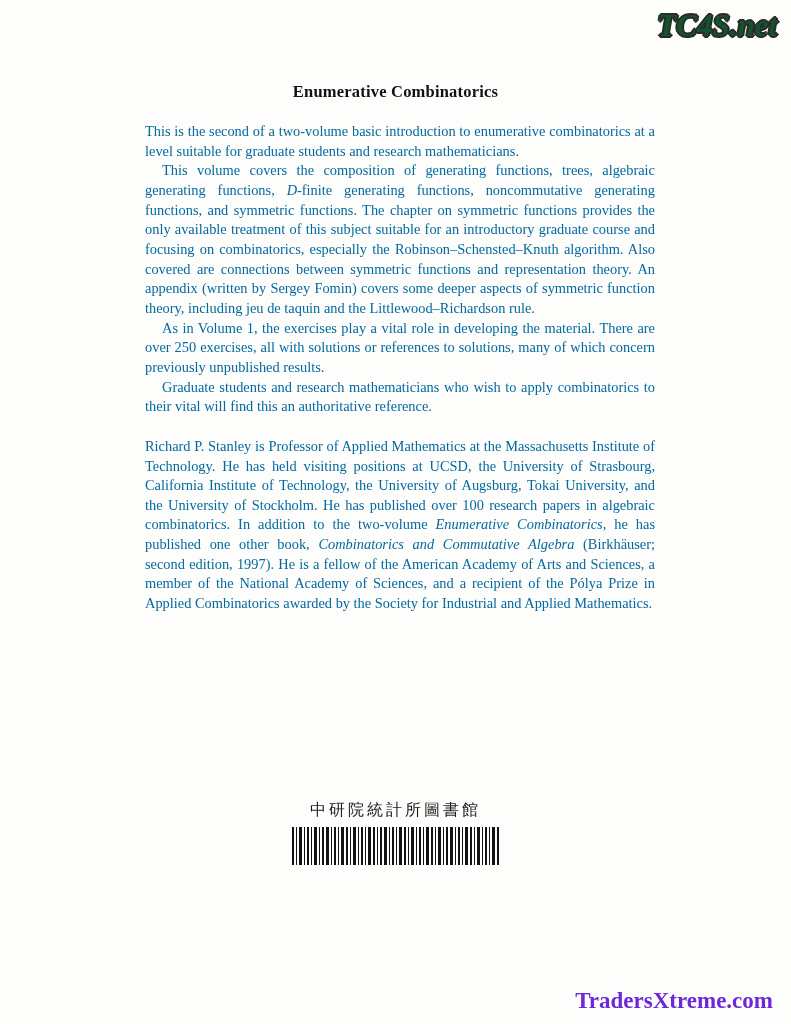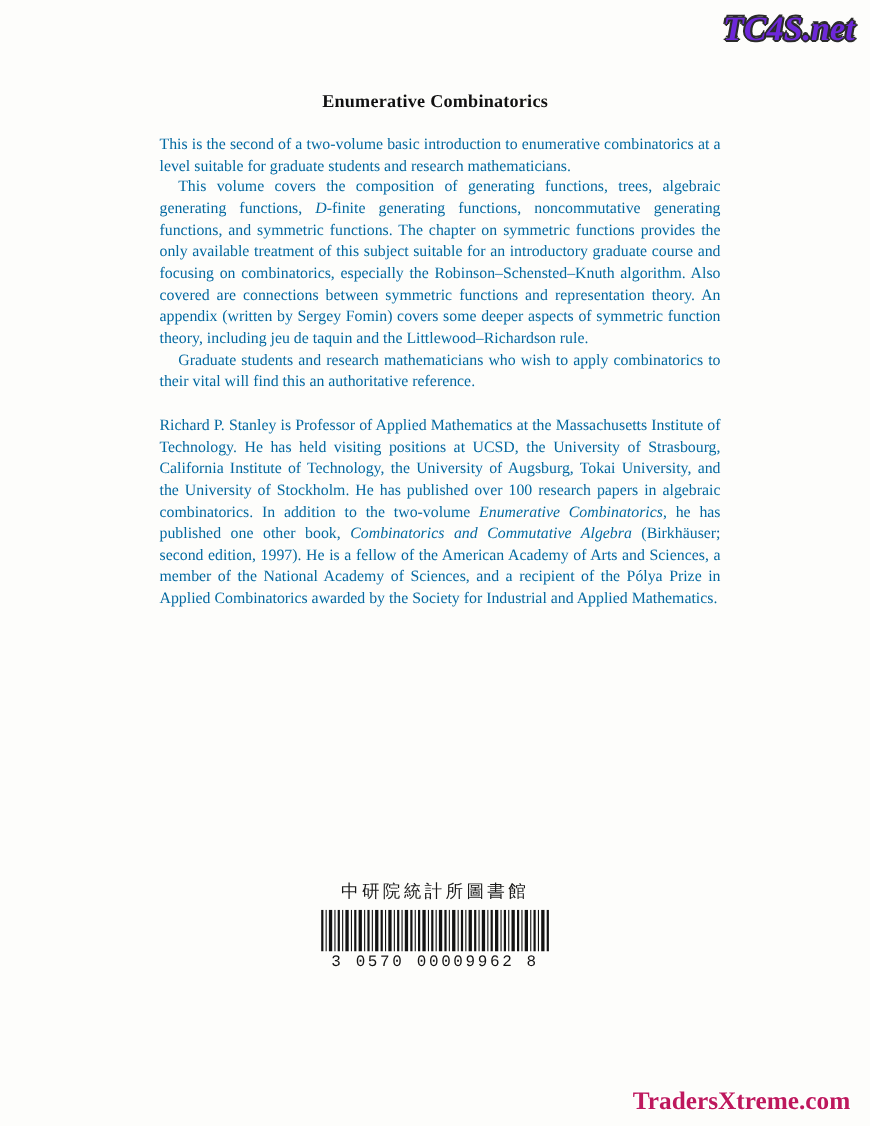--- a/index.html
+++ b/index.html
@@ -15,38 +15,38 @@
 
   
   .wm-top {
     position: absolute;
     top: 8px;
     right: 14px;
     font-family: "Liberation Serif", serif;
     font-weight: bold;
     font-style: italic;
     font-size: 31px;
-    color: #6d28d9;
+    color: #14532d;
     letter-spacing: 0px;
     text-shadow:
       -1px -1px 0 #2b2b2b,  1px -1px 0 #2b2b2b,
       -1px  1px 0 #2b2b2b,  1px  1px 0 #2b2b2b,
        0px -2px 0 #2b2b2b,  0px  2px 0 #2b2b2b,
       -2px  0px 0 #2b2b2b,  2px  0px 0 #2b2b2b;
   }
 
   
   .wm-bottom {
     position: absolute;
     bottom: 10px;
     right: 18px;
     font-family: "Liberation Serif", serif;
     font-weight: bold;
     font-size: 23px;
-    color: #be185d;
+    color: #6d28d9;
     letter-spacing: 0px;
     text-shadow:
       -1px -1px 0 #ffffff,  1px -1px 0 #ffffff,
       -1px  1px 0 #ffffff,  1px  1px 0 #ffffff;
   }
 
   
   .wm-center {
     position: absolute;
     left: 263px;
@@ -133,20 +133,21 @@
 </head>
 <body>
 
 <div class="page">
 
   <div class="title">Enumerative Combinatorics</div>
 
   <div class="body-block">
     <p>This is the second of a two-volume basic introduction to enumerative combinatorics at a level suitable for graduate students and research mathematicians.</p>
     <p class="ind">This volume covers the composition of generating functions, trees, algebraic generating functions, <i>D</i>-finite generating functions, noncommutative generating functions, and symmetric functions. The chapter on symmetric functions provides the only available treatment of this subject suitable for an introductory graduate course and focusing on combinatorics, especially the Robinson–Schensted–Knuth algorithm. Also covered are connections between symmetric functions and representation theory. An appendix (written by Sergey Fomin) covers some deeper aspects of symmetric function theory, including jeu de taquin and the Littlewood–Richardson rule.</p>
+    <p class="ind">As in Volume 1, the exercises play a vital role in developing the material. There are over 250 exercises, all with solutions or references to solutions, many of which concern previously unpublished results.</p>
     <p class="ind">Graduate students and research mathematicians who wish to apply combinatorics to their vital will find this an authoritative reference.</p>
 
     <p class="gap">Richard P. Stanley is Professor of Applied Mathematics at the Massachusetts Institute of Technology. He has held visiting positions at UCSD, the University of Strasbourg, California Institute of Technology, the University of Augsburg, Tokai University, and the University of Stockholm. He has published over 100 research papers in algebraic combinatorics. In addition to the two-volume <i>Enumerative Combinatorics</i>, he has published one other book, <i>Combinatorics and Commutative Algebra</i> (Birkhäuser; second edition, 1997). He is a fellow of the American Academy of Arts and Sciences, a member of the National Academy of Sciences, and a recipient of the Pólya Prize in Applied Combinatorics awarded by the Society for Industrial and Applied Mathematics.</p>
   </div>
 
   <div class="barcode-area">
     <div class="cjk-stamp">中研院統計所圖書館</div>
     <svg class="barcode" viewBox="0 0 212 38" preserveAspectRatio="none">
       <rect x="0" y="0" width="212" height="38" fill="#fdfdfb"></rect>
       <g fill="#121212">
@@ -199,21 +200,20 @@
         <rect x="180" y="0" width="2" height="38"></rect>
         <rect x="184" y="0" width="1" height="38"></rect>
         <rect x="187" y="0" width="3" height="38"></rect>
         <rect x="192" y="0" width="1" height="38"></rect>
         <rect x="195" y="0" width="2" height="38"></rect>
         <rect x="199" y="0" width="1" height="38"></rect>
         <rect x="202" y="0" width="3" height="38"></rect>
         <rect x="207" y="0" width="2" height="38"></rect>
       </g>
     </svg>
-    <div class="barcode-digits">3  0570  00009962  8</div>
   </div>
 
   <div class="wm-top">TC4S.net</div>
 
 
   <div class="wm-bottom">TradersXtreme.com</div>
 
 </div>
 
 </body></html>

